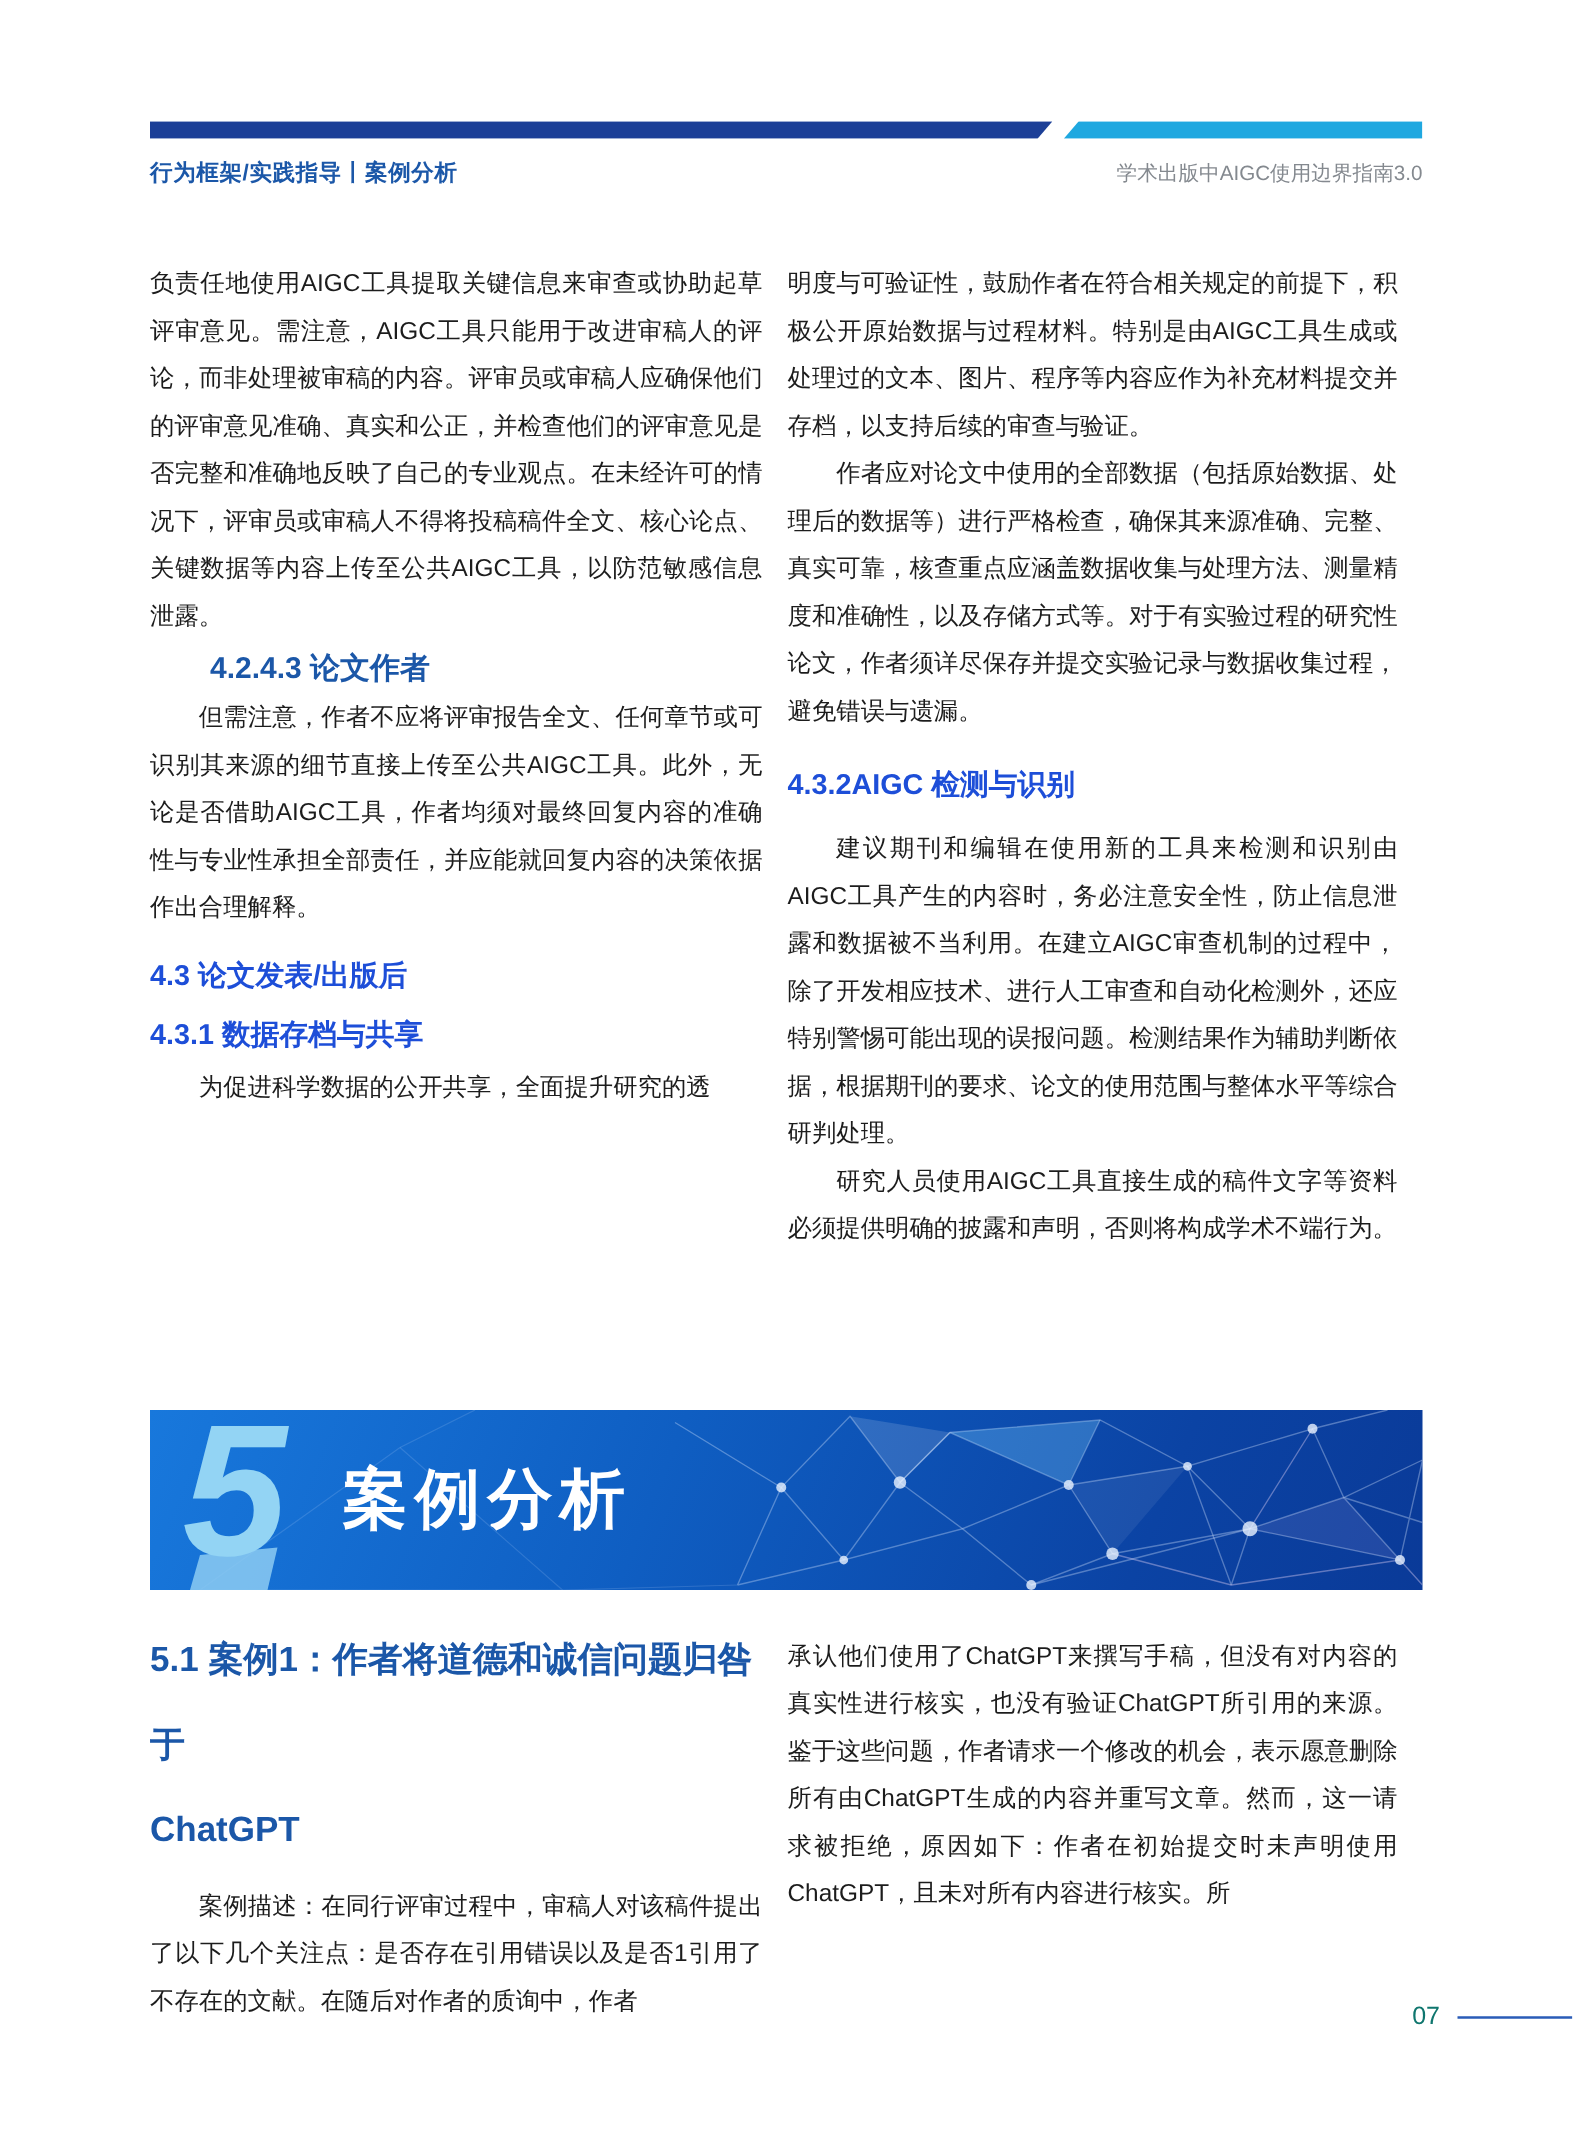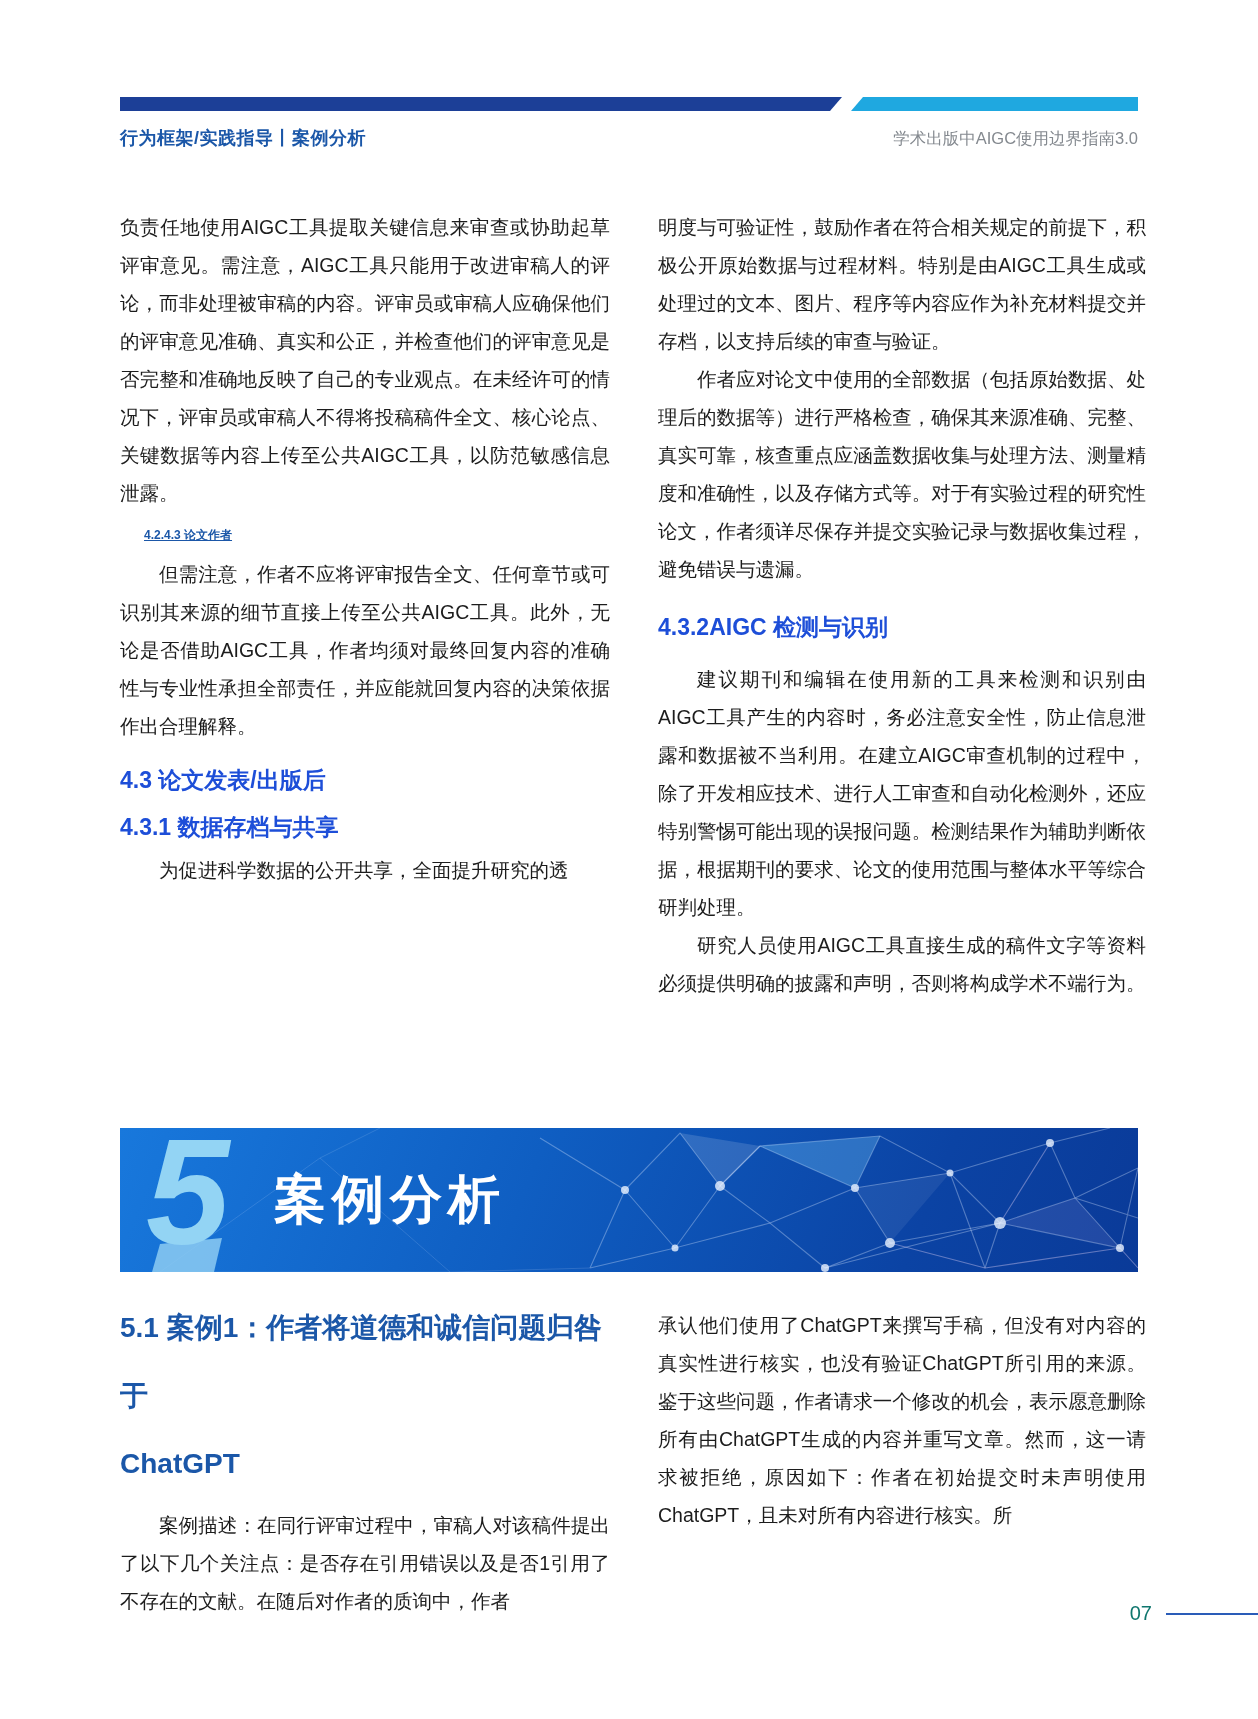--- a/index.html
+++ b/index.html
@@ -13,25 +13,25 @@
   
   .topbar{position:absolute;left:120px;top:97px;width:1018px;height:14px;display:flex;}
   .topbar-navy{width:722px;background:#1C3F97;clip-path:polygon(0 0,100% 0,calc(100% - 12px) 100%,0 100%);}
   .topbar-gap{width:9px;}
   .topbar-cyan{flex:1;background:#1FA8E0;clip-path:polygon(12px 0,100% 0,100% 100%,0 100%);}
   
   .header-row{position:absolute;left:120px;top:126px;width:1018px;display:flex;justify-content:space-between;align-items:baseline;}
   .breadcrumb{color:#1B57A8;font-size:18px;font-weight:700;letter-spacing:0.5px;}
   .doc-title{color:#84898F;font-size:16.5px;}
   
-  .columns{position:absolute;left:120px;width:1018px;display:grid;grid-template-columns:490px 488px;column-gap:48px;}
+  .columns{position:absolute;left:120px;width:1018px;display:grid;grid-template-columns:490px 488px;column-gap:20px;}
   .main-top{top:208px;}
   .body-p{margin:0;font-size:19.5px;line-height:38px;color:#1C1C1C;text-align:justify;text-justify:inter-ideograph;}
   .indent{text-indent:2em;}
-  .h-sub{margin:3px 0 0;font-size:12px;font-weight:700;color:#1B57A8;line-height:40px;text-indent:2em;text-decoration:underline;}
+  .h-sub{margin:3px 0 0;font-size:24px;font-weight:700;color:#1B57A8;line-height:40px;text-indent:2em;}
   .h-sec{margin:0;font-size:23px;font-weight:700;color:#1d4ed8;line-height:47px;}
   .h-sec.top-gap{margin-top:12px;}
   .h-sec.spaced{margin:16px 0 9px;}
   
   .banner{
     position:absolute;left:120px;top:1128px;width:1018px;height:144px;
     background:linear-gradient(112deg,#1878DC 0%,#0F5EC2 40%,#0B43A4 78%,#0A3A98 100%);
     overflow:hidden;
   }
   .mesh{position:absolute;left:0;top:0;width:100%;height:100%;}

